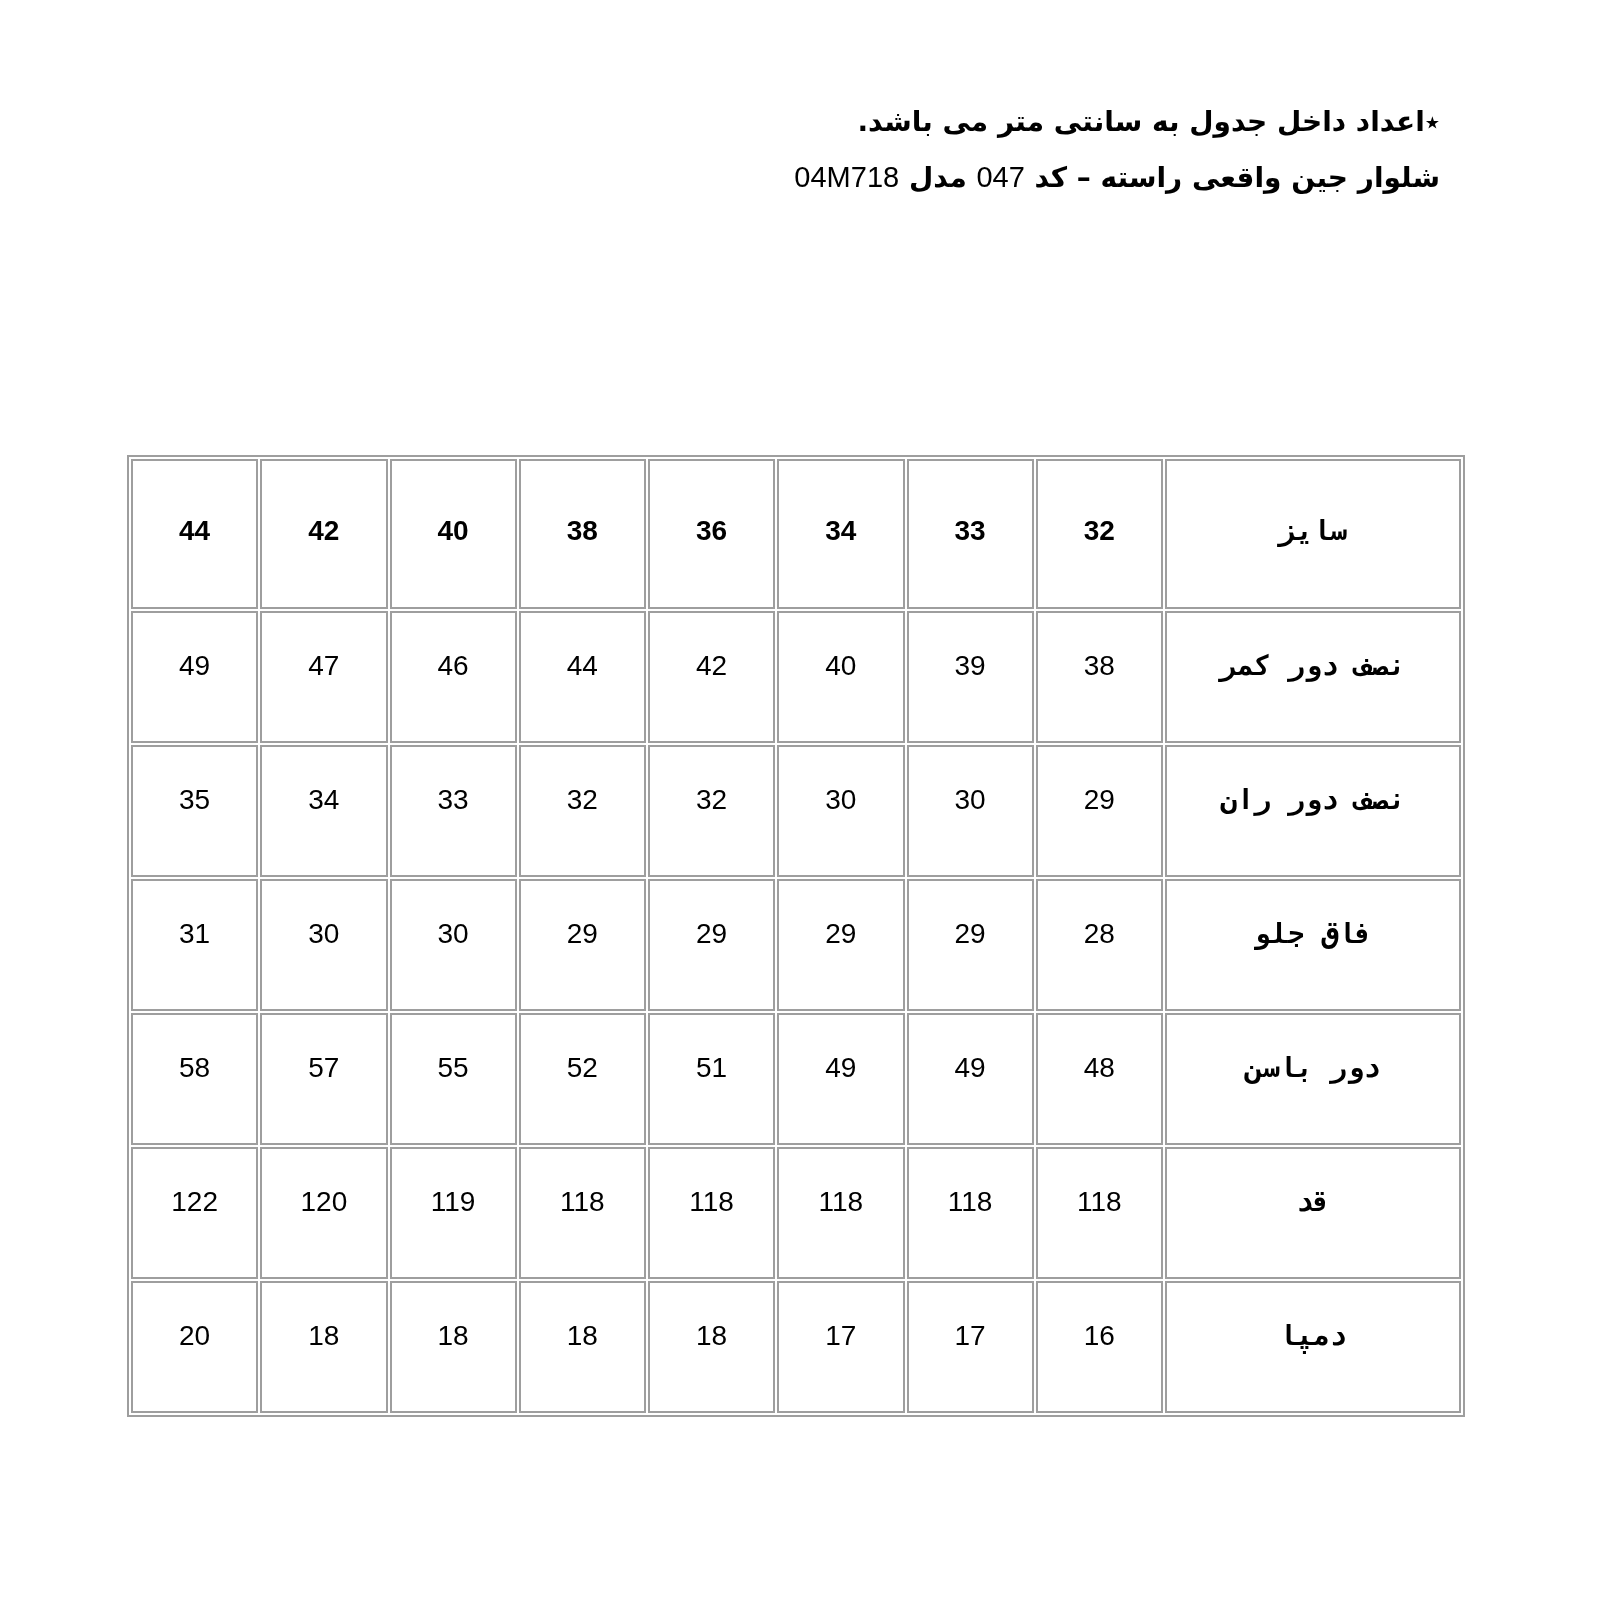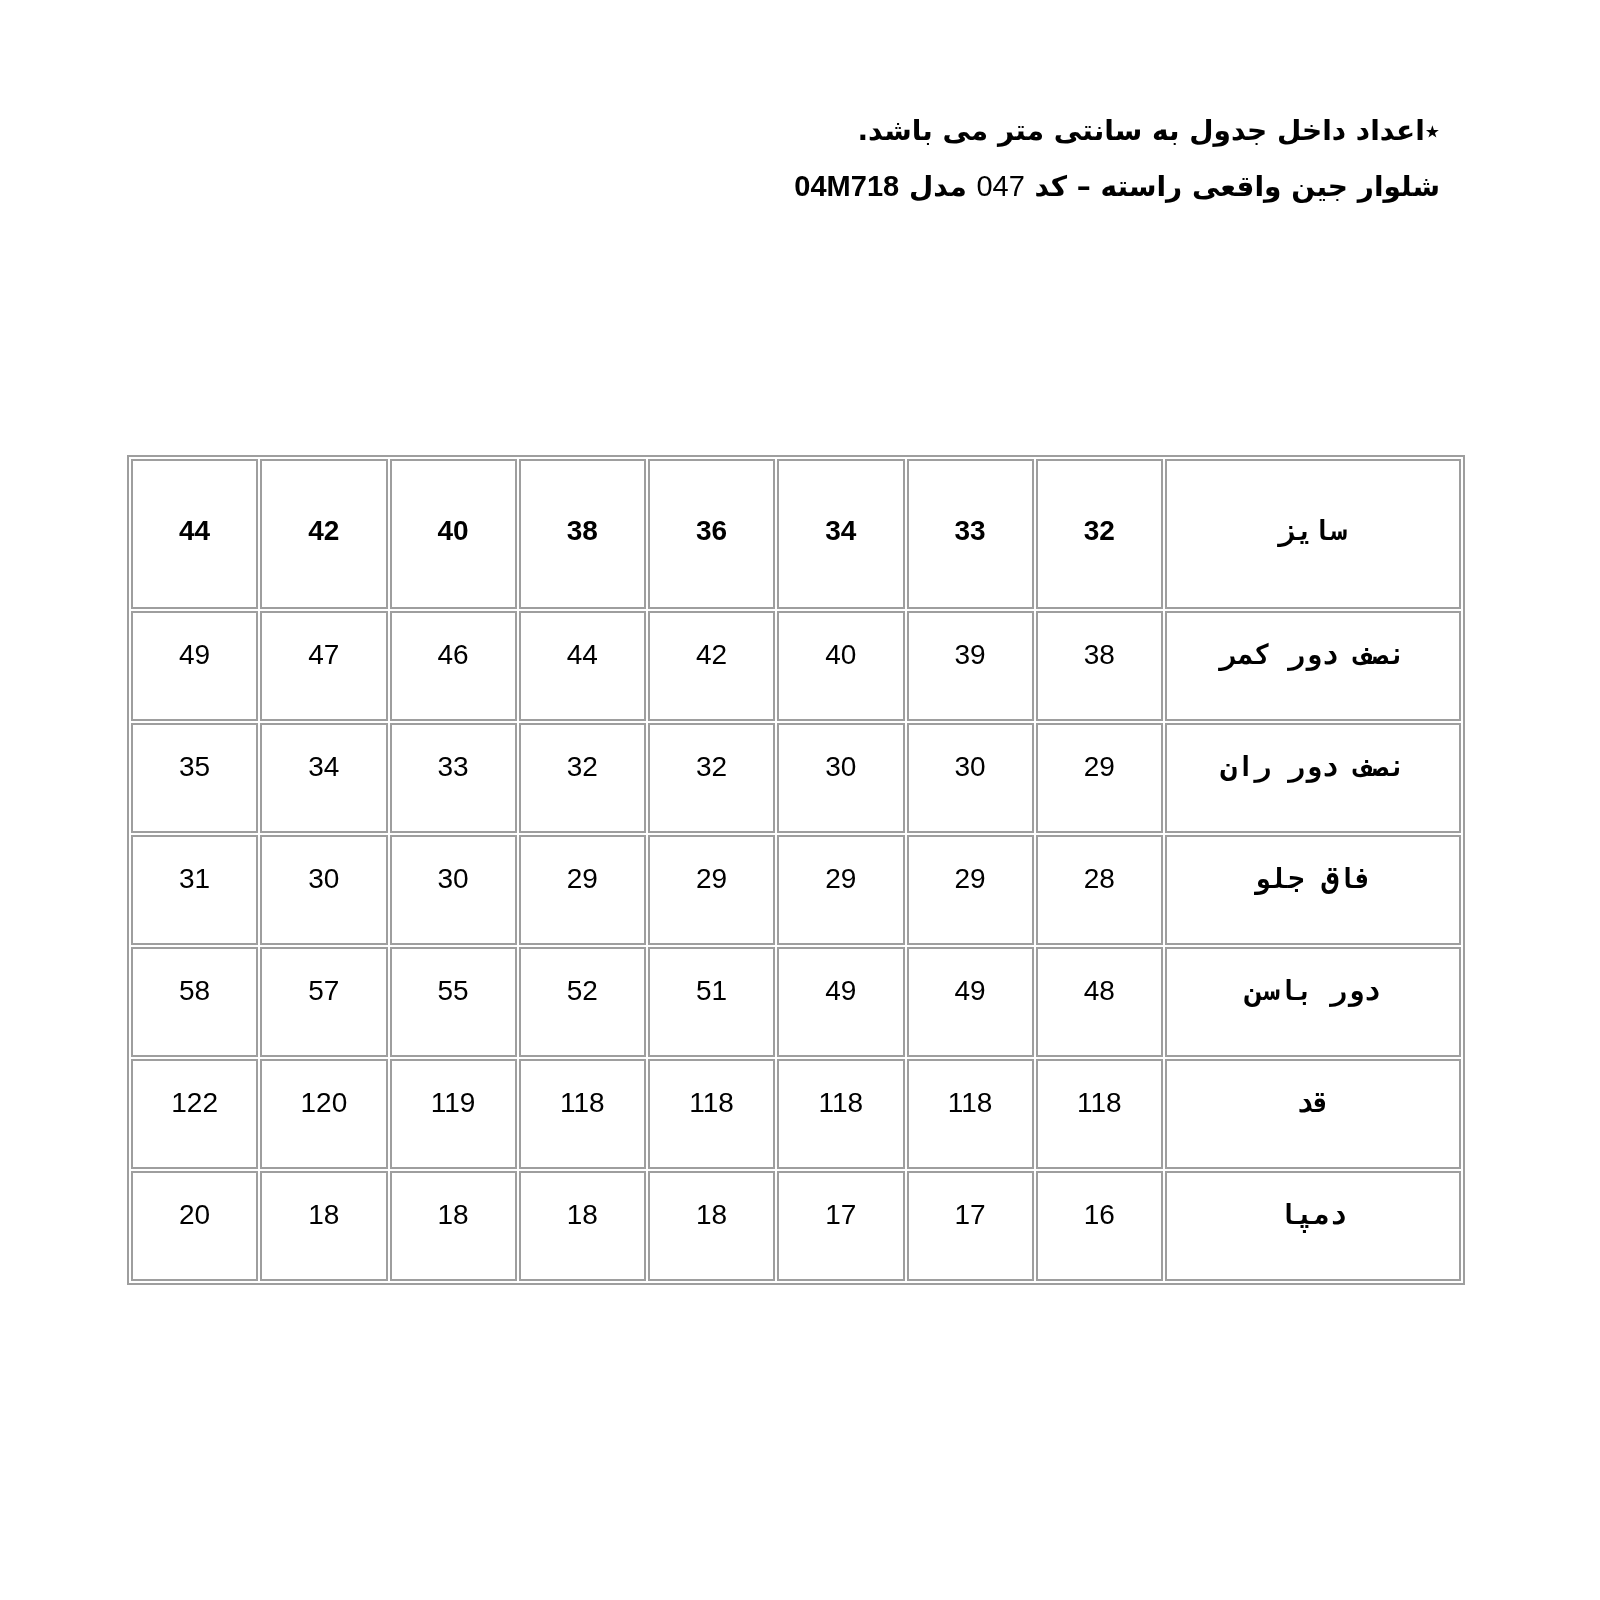--- a/index.html
+++ b/index.html
@@ -8,42 +8,42 @@
   }
   body {
     width: 1600px;
     height: 1600px;
     position: relative;
     background: #ffffff;
     overflow: hidden;
   }
   .notes {
     position: absolute;
-    top: 112px;
+    top: 103px;
     right: 160px;
     direction: rtl;
     text-align: right;
     color: #000000;
   }
   .note-line {
     font-family: "DejaVu Sans", sans-serif;
     font-weight: bold;
     font-size: 28px;
     line-height: 38px;
     margin-bottom: 17px;
     white-space: nowrap;
   }
   .latin-code {
     font-family: "Liberation Sans", sans-serif;
     font-weight: normal;
     font-size: 29px;
   }
   .latin-model {
     font-family: "Liberation Sans", sans-serif;
-    font-weight: bold;
+    font-weight: normal;
     font-size: 29px;
   }
   table.size-table {
     position: absolute;
     left: 127px;
     top: 455px;
     width: 1338px;
     direction: rtl;
     table-layout: fixed;
     border-collapse: separate;
@@ -55,21 +55,21 @@
   .size-table th, .size-table td {
     box-sizing: border-box;
     border: 2px solid #9e9e9e;
     background: #ffffff;
     text-align: center;
     vertical-align: middle;
     color: #000000;
     padding: 0;
   }
   .size-table thead th { height: 150px; padding-bottom: 6px; }
-  .size-table tbody th, .size-table tbody td { height: 110px; padding-bottom: 22px; }
+  .size-table tbody th, .size-table tbody td { height: 132px; padding-bottom: 22px; }
   .row-label, .corner-label {
     font-family: Liberation Mono, monospace;
     font-weight: bold;
     font-size: 28px;
   }
   .size-num {
     font-family: "Liberation Sans", sans-serif;
     font-weight: bold;
     font-size: 28px;
   }

